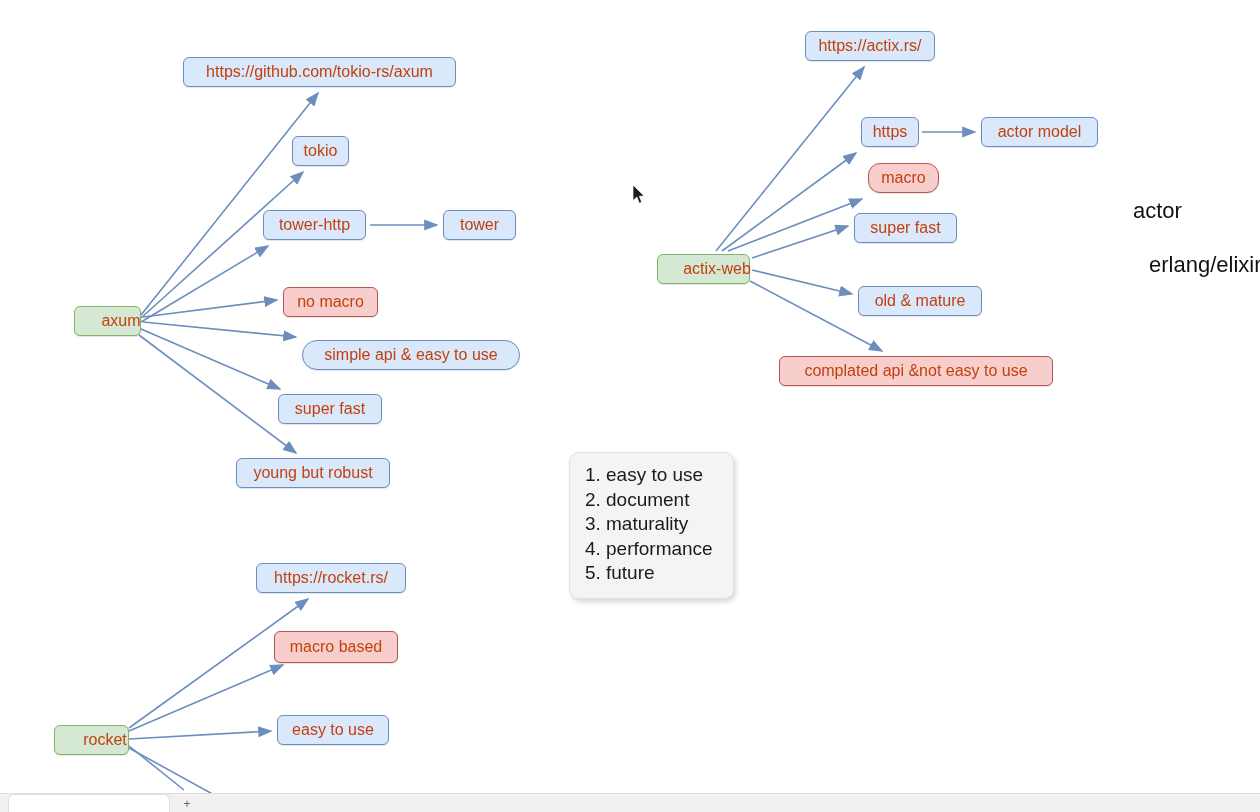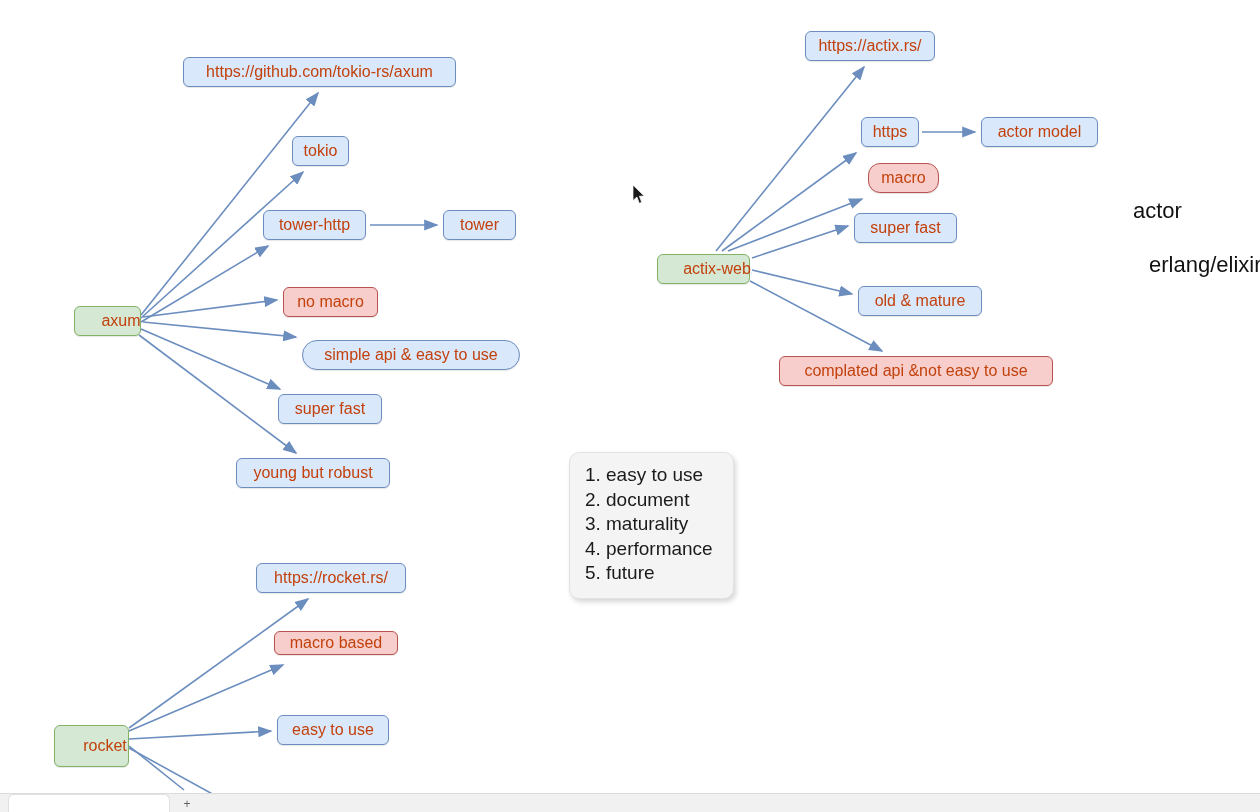--- a/index.html
+++ b/index.html
@@ -144,24 +144,24 @@
       </div>
       <div class="node" style="left: 858px; top: 286px; width: 124px; height: 30px;">
         <span>old &amp; mature</span>
       </div>
       <div class="node red" style="left: 779px; top: 356px; width: 274px; height: 30px;">
         <span>complated api &amp;not easy to use</span>
       </div>
       <div class="node" style="left: 256px; top: 563px; width: 150px; height: 30px;">
         <span>https://rocket.rs/</span>
       </div>
-      <div class="node red" style="left: 274px; top: 631px; width: 124px; height: 24px;">
+      <div class="node red" style="left: 274px; top: 631px; width: 124px; height: 32px;">
         <span>macro based</span>
       </div>
-      <div class="node green" style="left: 54px; top: 725px; width: 75px; height: 42px; align-items: center;">
+      <div class="node green" style="left: 54px; top: 725px; width: 75px; height: 30px; align-items: center;">
         <span>rocket</span>
       </div>
       <div class="node" style="left: 277px; top: 715px; width: 112px; height: 30px;">
         <span>easy to use</span>
       </div>
     </div>
 
   <div id="text-layer">
       <div class="plain-text" style="left: 1133px; top: 198px;">actor</div>
       <div class="plain-text" style="left: 1149px; top: 252px;">erlang/elixir</div>

